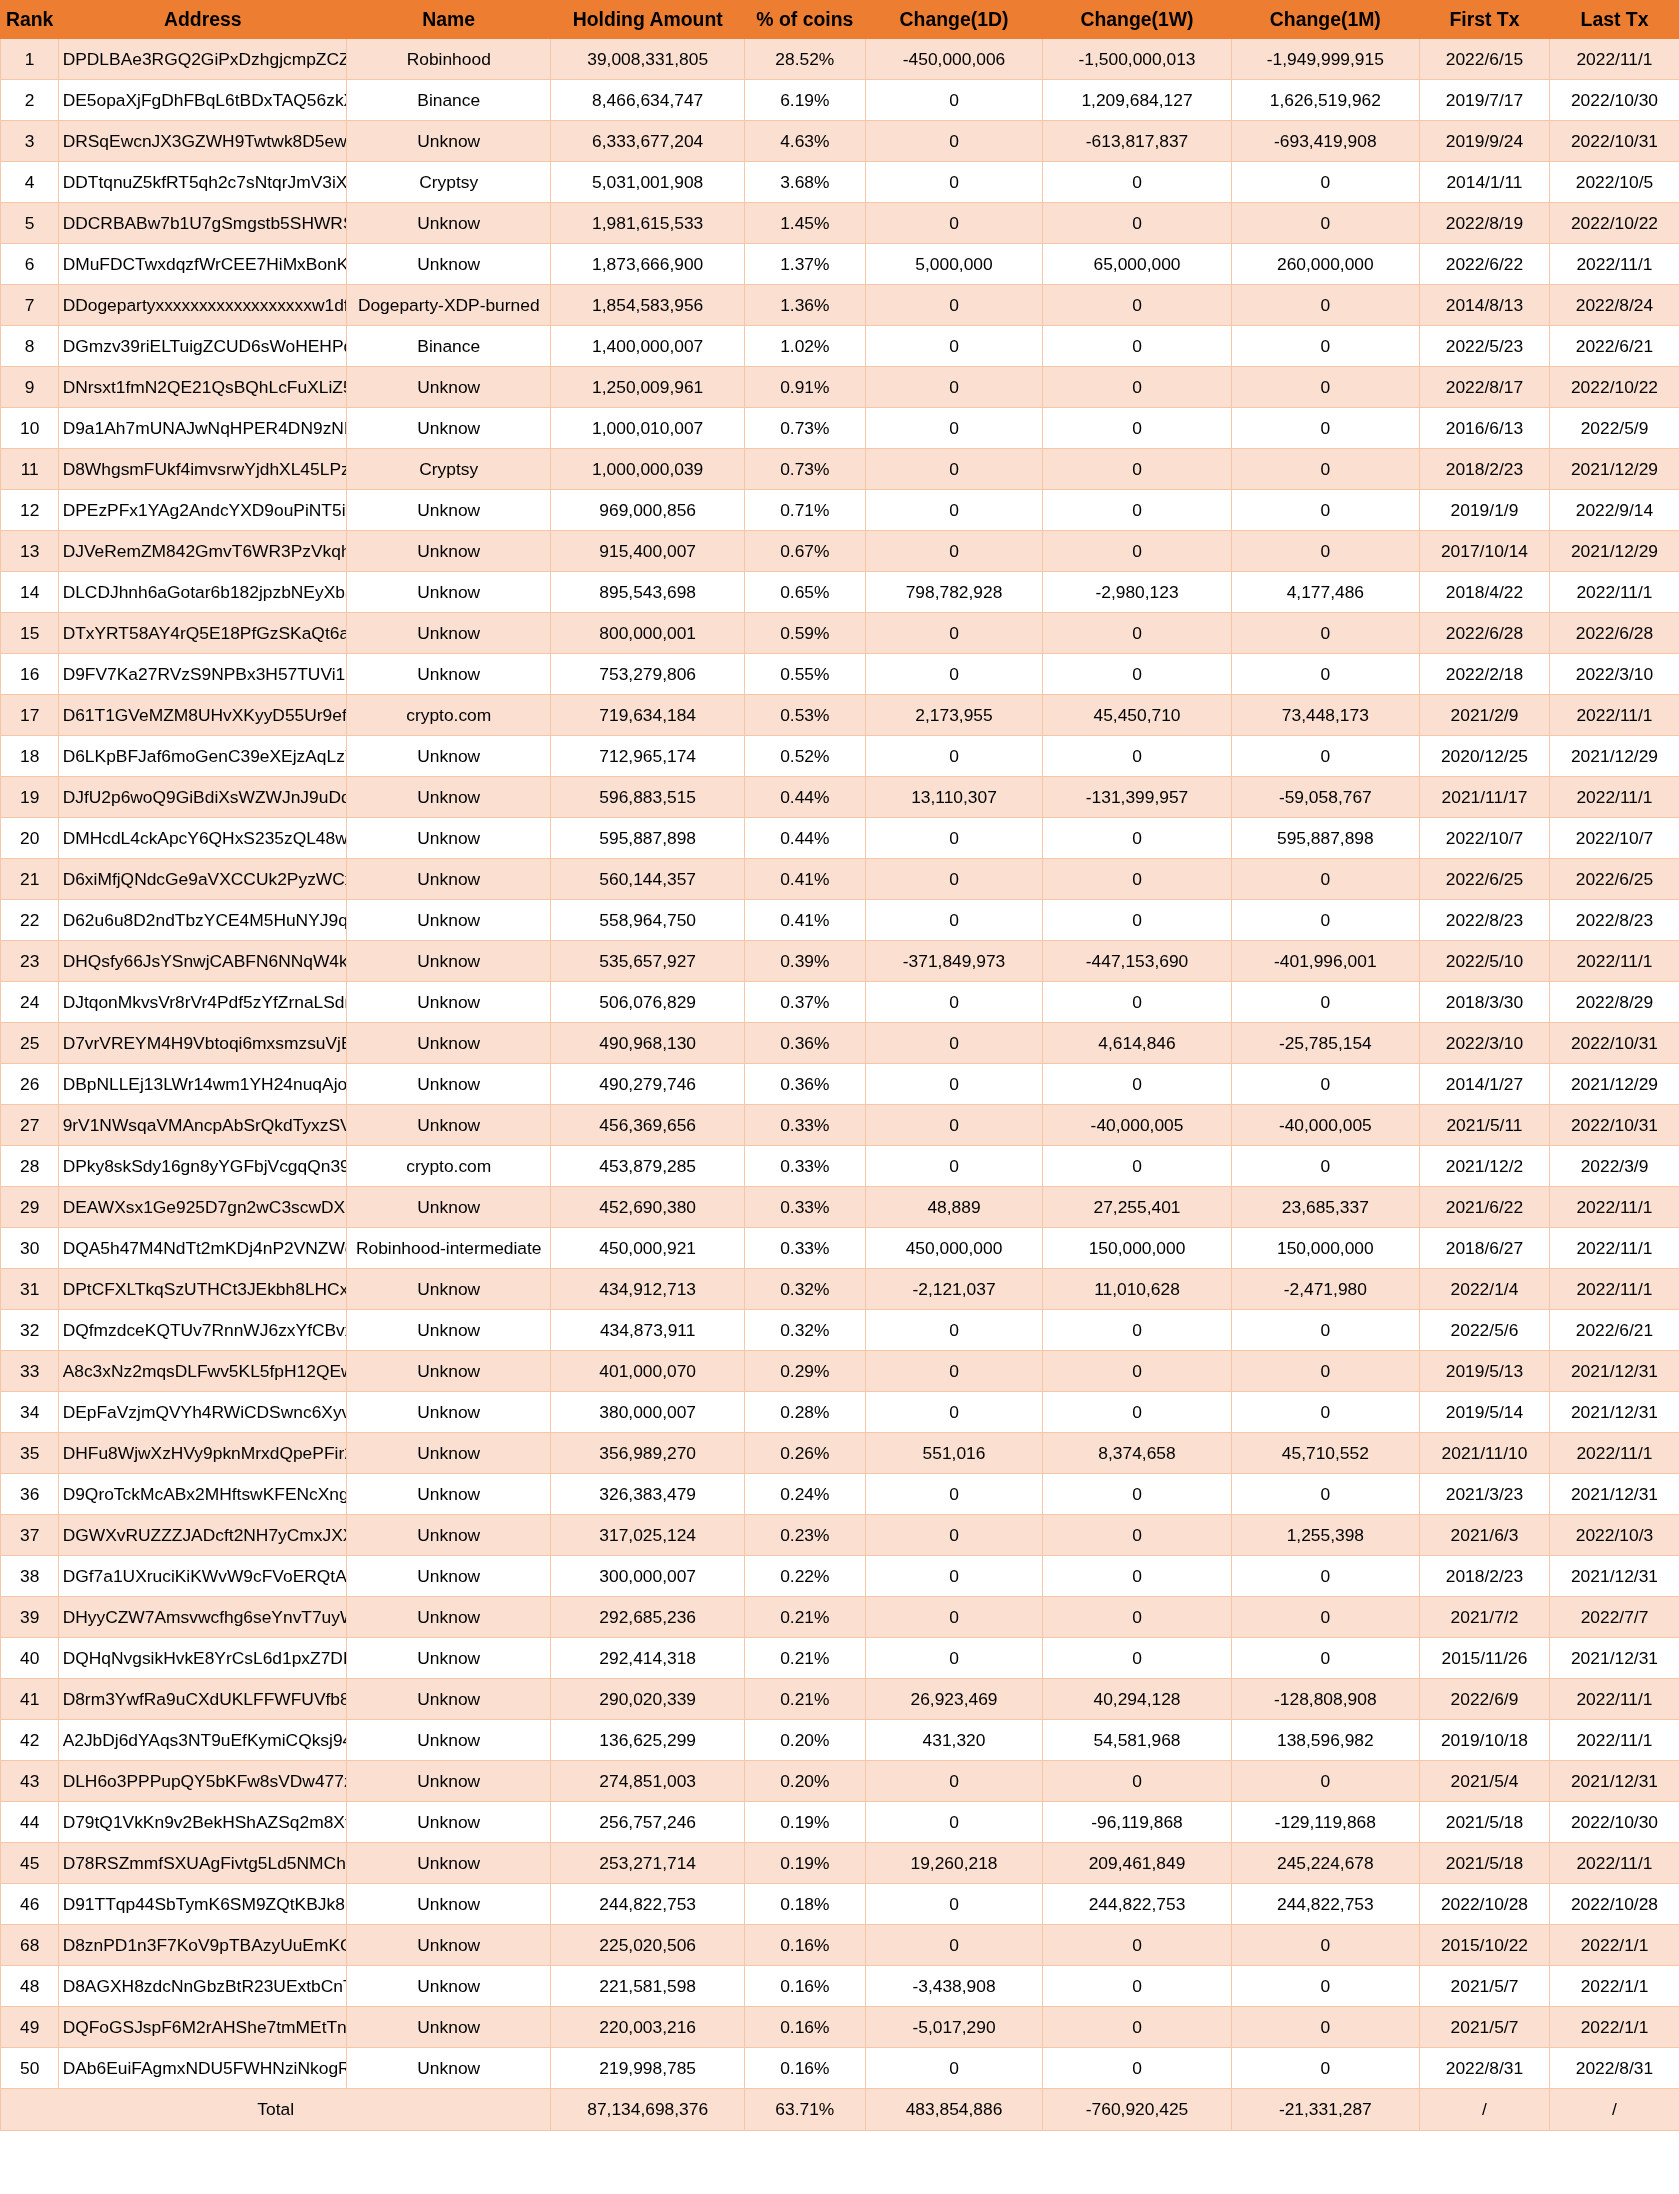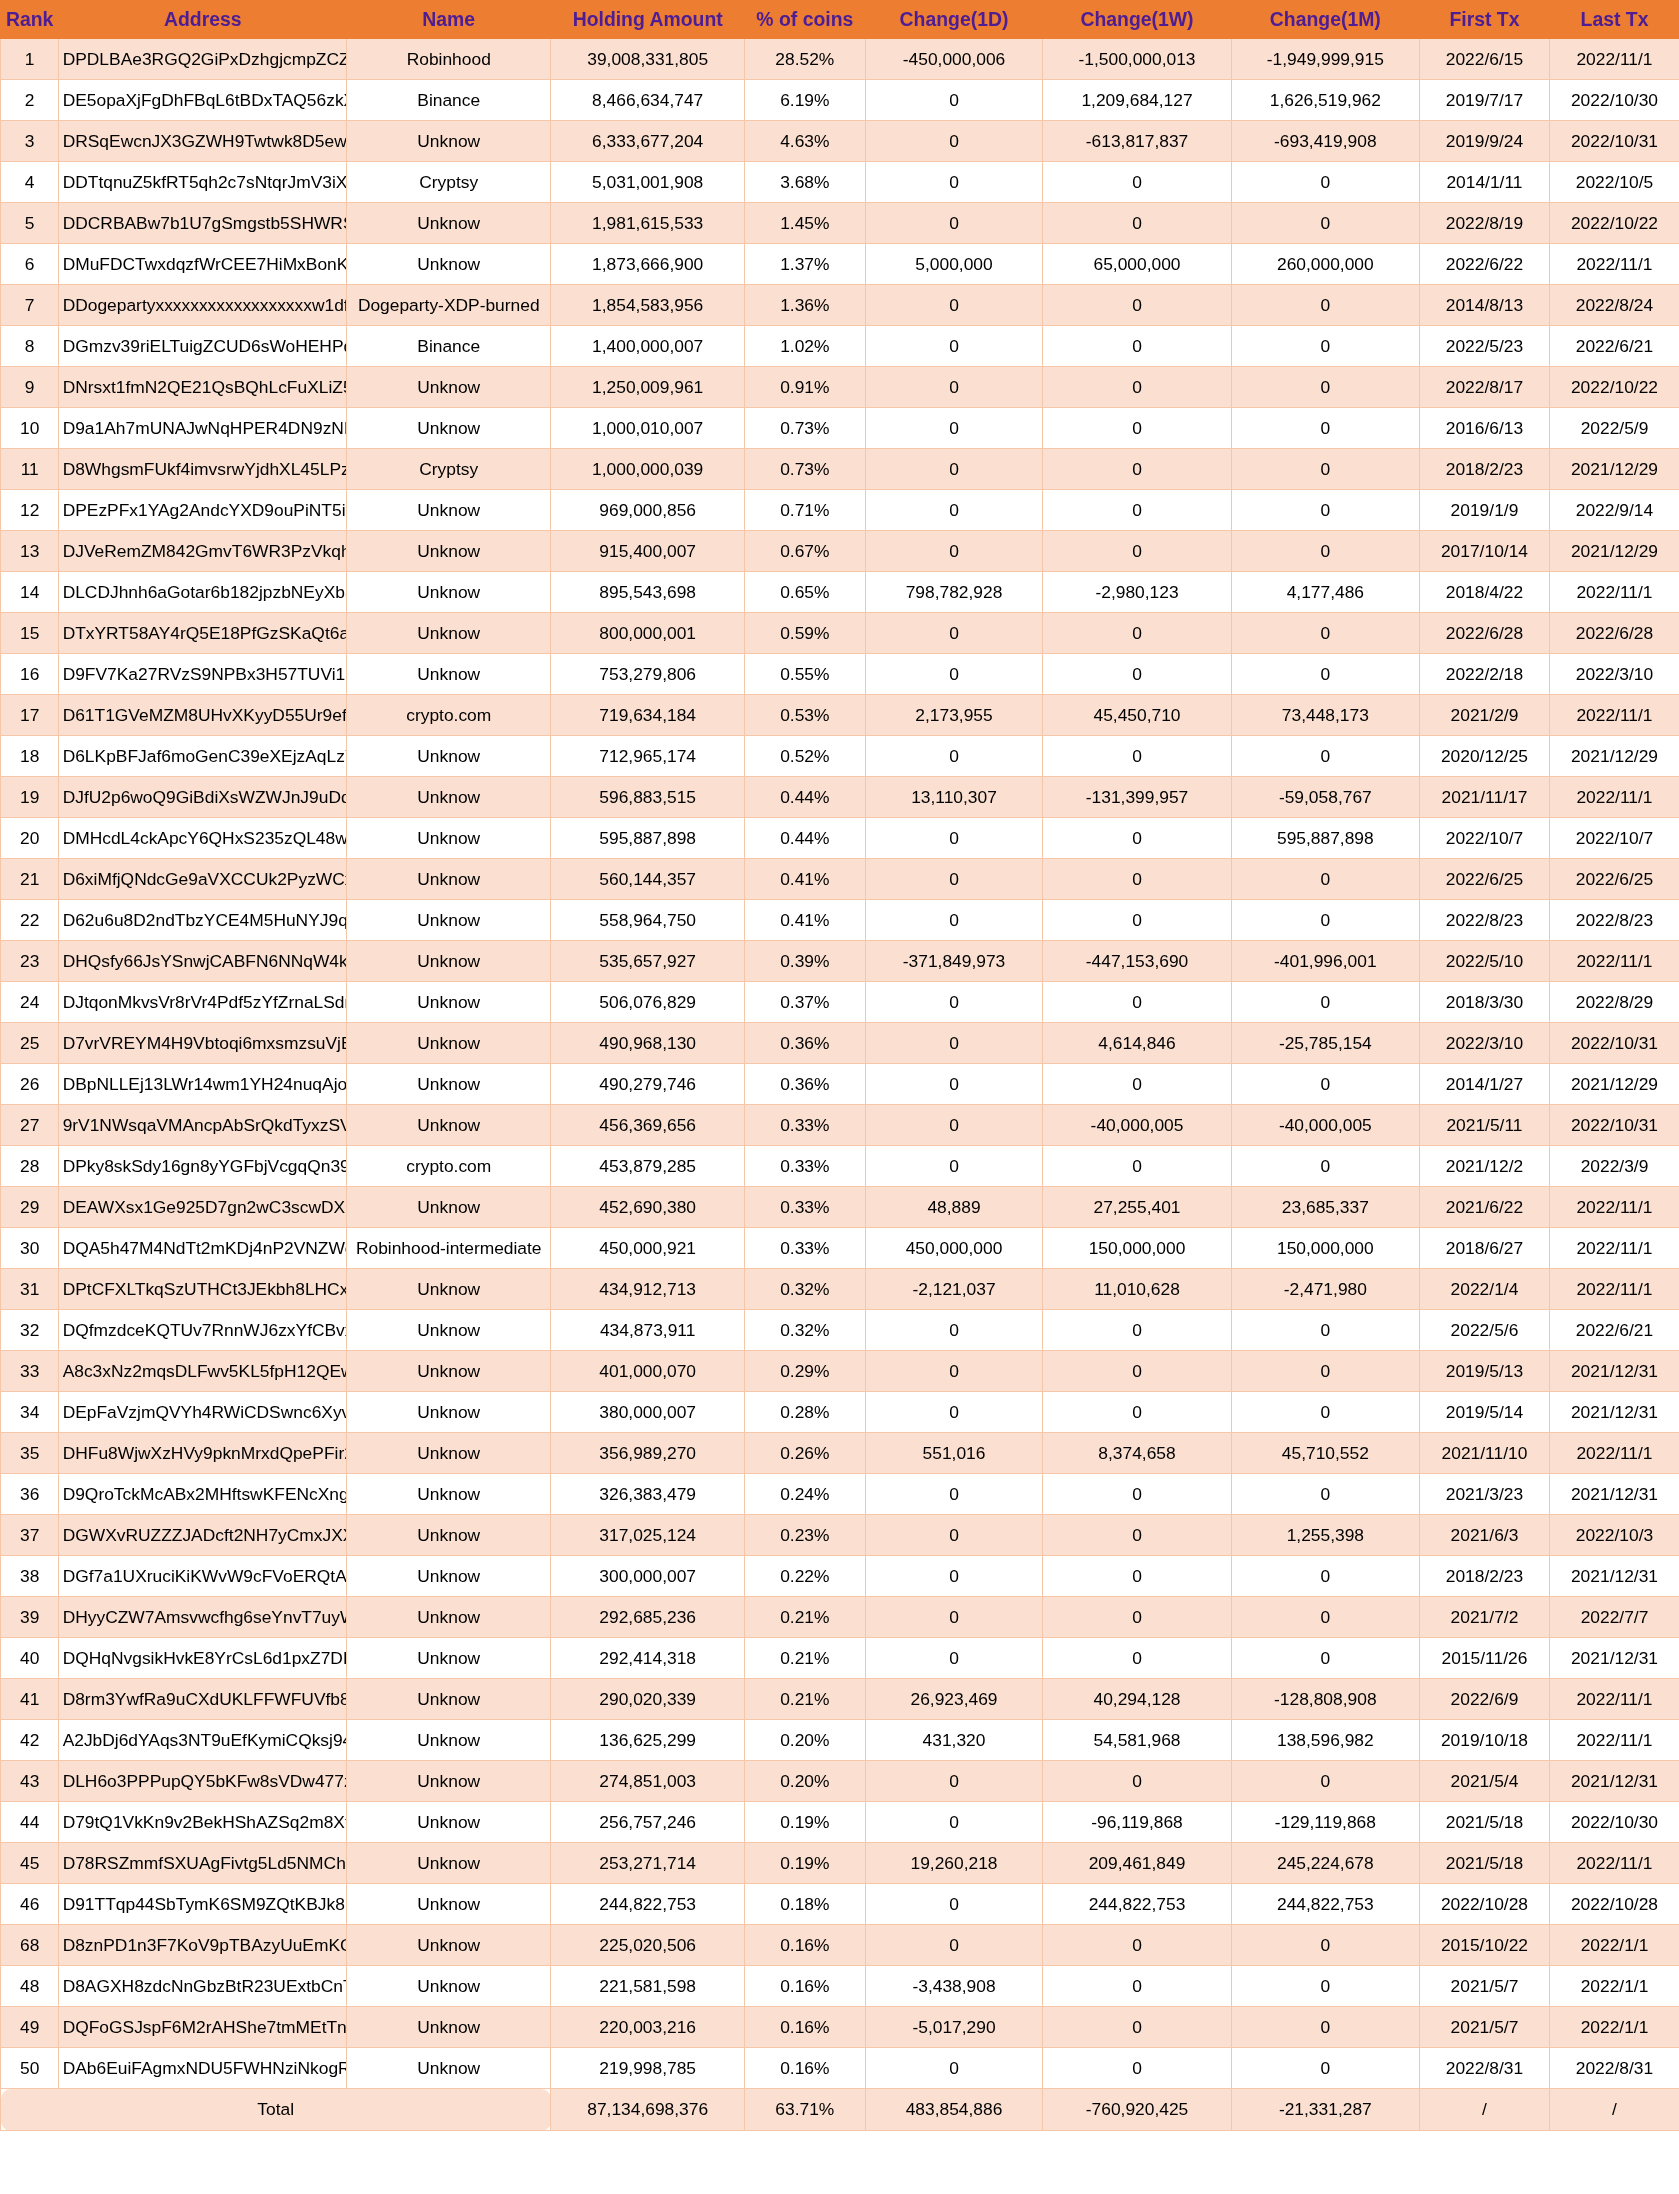--- a/index.html
+++ b/index.html
@@ -16,21 +16,21 @@
   }
   #holders-table {
     width: 1680px;
     border-collapse: collapse;
     table-layout: fixed;
     font-size: 17.4px;
     color: #000000;
   }
   #holders-table thead th {
     background: #ED7D31;
-    color: #4c1d95;
+    color: #000000;
     font-weight: bold;
     font-size: 19.4px;
     height: 38px;
     vertical-align: middle;
     border: 0.7px solid #ED7D31;
     padding: 0 4px;
     white-space: nowrap;
   }
   #holders-table tbody td {
     height: 41px;
@@ -60,21 +60,21 @@
   .c-rank     { width: 44px; }
   .c-address  { width: 217px; }
   .c-name     { width: 154px; }
   .c-holding  { width: 146px; }
   .c-pct      { width: 91px; }
   .c-d1       { width: 134px; }
   .c-w1       { width: 142px; }
   .c-m1       { width: 142px; }
   .c-first    { width: 98px; }
   .c-last     { width: 98px; }
-  td.total-label { text-align: center; border-radius: 10px; }
+  td.total-label { text-align: center; }
 </style>
 </head>
 <body>
 
 <table id="holders-table">
   <colgroup>
     <col class="c-rank">
       <col class="c-address">
       <col class="c-name">
       <col class="c-holding">

